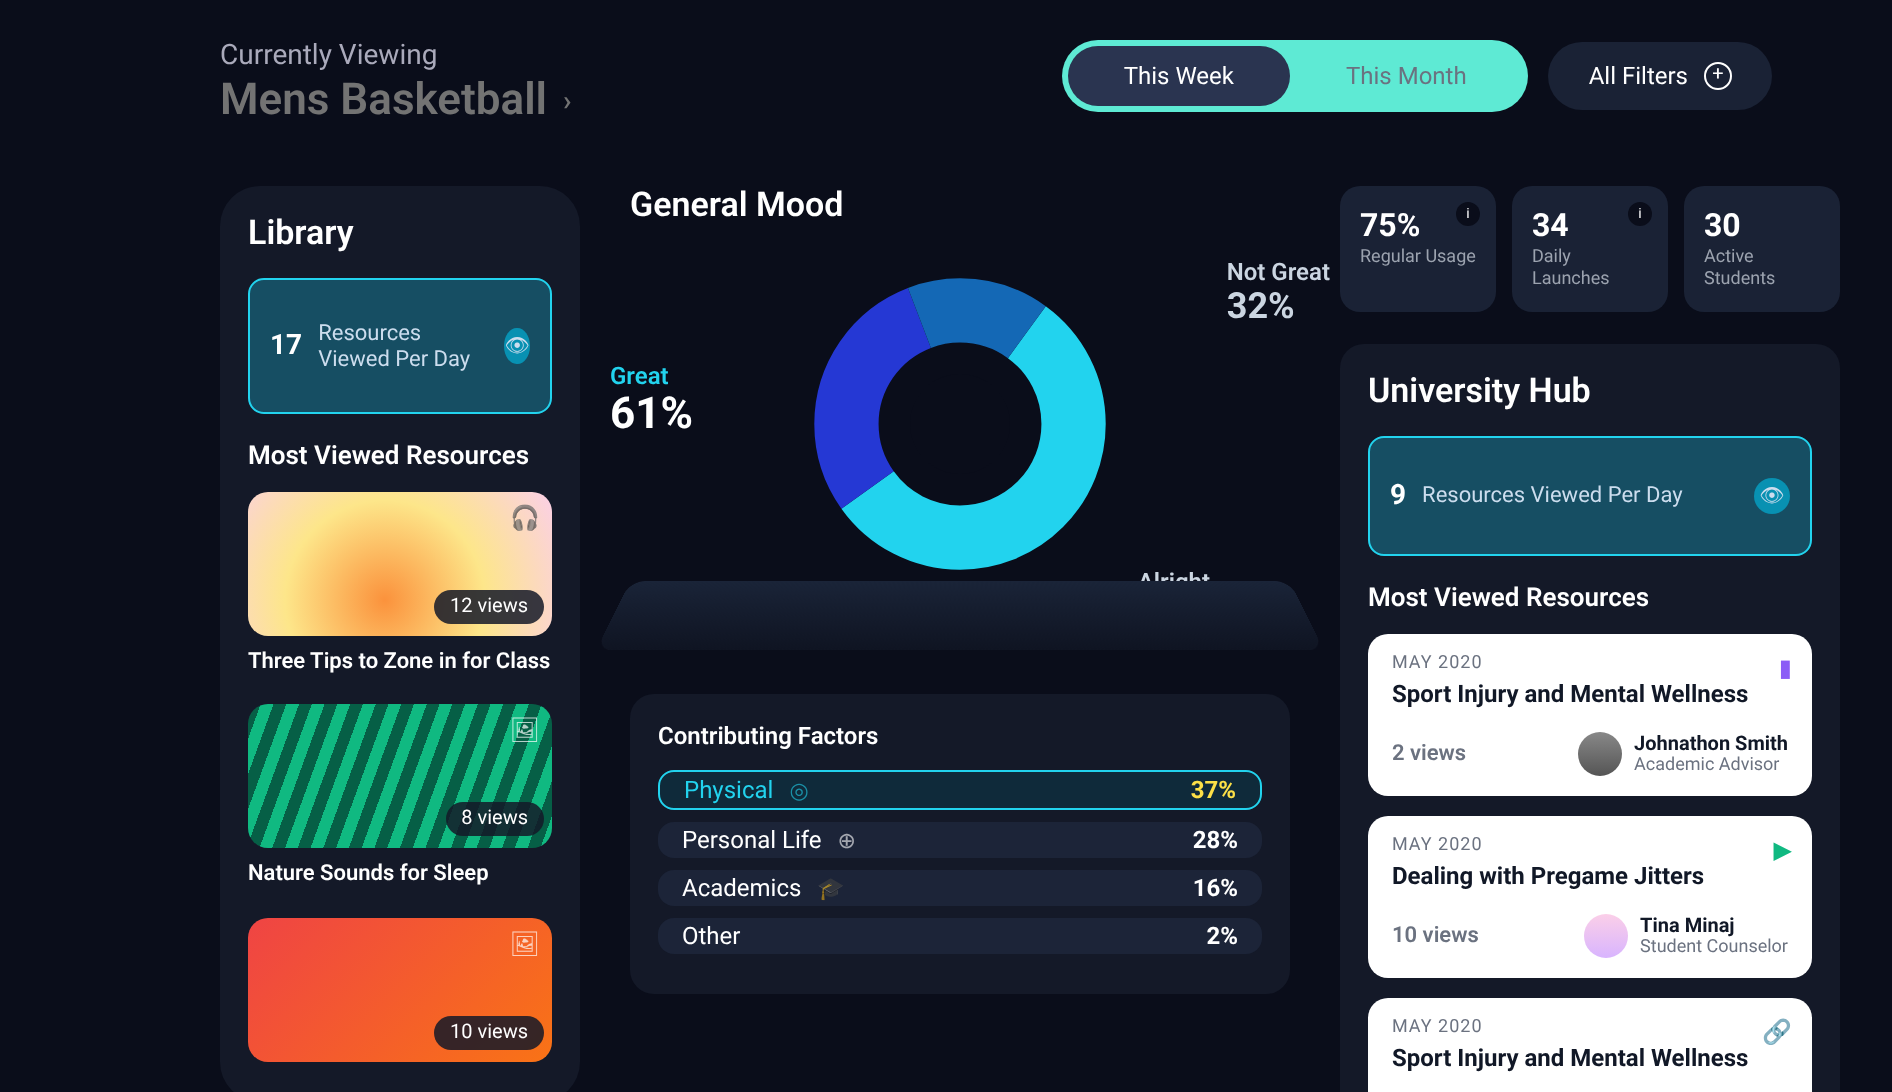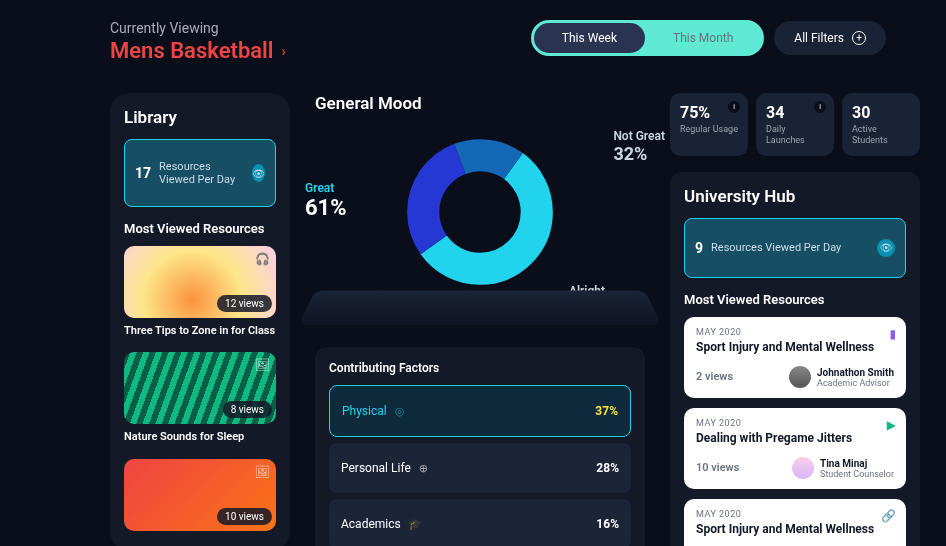--- a/index.html
+++ b/index.html
@@ -1,20 +1,20 @@
 <!DOCTYPE html>
 <html><head>
 <meta charset="utf-8">
 <style>
 * { margin: 0; padding: 0; box-sizing: border-box; font-family: -apple-system, BlinkMacSystemFont, 'Segoe UI', Roboto, sans-serif; }
 body { background: #0a0d1a; color: #fff; padding: 20px 60px; width: 946px; }
 .header { display: flex; justify-content: space-between; align-items: flex-start; margin-bottom: 30px; margin-left: 50px; }
 .viewing-block { }
 .viewing-label { color: #aab; font-size: 14px; margin-bottom: 2px; }
-.viewing-title { color: #ef4444; font-size: 22px; font-weight: 600; display: flex; align-items: center; gap: 8px; cursor: pointer; }
+.viewing-title { color: #737373; font-size: 22px; font-weight: 600; display: flex; align-items: center; gap: 8px; cursor: pointer; }
 .chevron { font-size: 14px; }
 .header-controls { display: flex; gap: 10px; align-items: center; }
 .toggle-group { background: #5eead4; border-radius: 20px; display: flex; padding: 3px; }
 .toggle-btn { padding: 8px 28px; border-radius: 18px; font-size: 12px; color: #6b7280; border: none; background: transparent; cursor: pointer; }
 .toggle-btn.active { background: #2a3450; color: #fff; }
 .filters-btn { background: #1a2235; border: none; color: #fff; padding: 10px 20px; border-radius: 20px; font-size: 12px; cursor: pointer; display: flex; align-items: center; gap: 8px; }
 .filters-btn .plus-icon { border: 1px solid #fff; border-radius: 50%; width: 14px; height: 14px; display: inline-flex; align-items: center; justify-content: center; font-size: 10px; line-height: 1; }
 
 .main { display: grid; grid-template-columns: 180px 330px 250px; gap: 25px; margin-left: 50px; }
 
@@ -37,21 +37,21 @@
 .donut-label { position: absolute; font-size: 12px; font-weight: 600; }
 .donut-label .pct { font-size: 18px; font-weight: 700; display: block; }
 .lbl-great { left: -10px; top: 44px; color: #22d3ee; }
 .lbl-great .pct { font-size: 22px; color: #fff; }
 .lbl-notgreat { right: -20px; top: -8px; color: #cbd5e1; }
 .lbl-alright { right: 40px; bottom: -32px; color: #cbd5e1; }
 .pedestal { height: 40px; background: linear-gradient(180deg, #1a2438, #0f1422); margin: -10px -8px 20px -8px; border-radius: 8px; transform: perspective(200px) rotateX(30deg); }
 
 .cf-card { background: #141928; border-radius: 12px; padding: 14px; margin-bottom: 14px; }
 .cf-title { font-size: 12px; font-weight: 600; margin-bottom: 10px; }
-.cf-row { display: flex; justify-content: space-between; align-items: center; padding: 18px 12px; border-radius: 8px; font-size: 12px; margin-bottom: 6px; background: #1c2438; }
+.cf-row { display: flex; justify-content: space-between; align-items: center; padding: 2px 12px; border-radius: 8px; font-size: 12px; margin-bottom: 6px; background: #1c2438; }
 .cf-row.active { border: 1px solid #22d3ee; background: #0f2a3a; color: #22d3ee; }
 .cf-row.active .cf-pct { color: #fde047; }
 .cf-label { display: flex; align-items: center; gap: 8px; }
 .cf-pct { font-weight: 700; }
 .cf-icon { opacity: 0.6; font-size: 11px; }
 
 .stats-row { display: flex; gap: 8px; margin-bottom: 16px; }
 .stat-box { background: #1a2235; border-radius: 10px; padding: 10px 10px; flex: 1; position: relative; }
 .stat-box .val { font-size: 16px; font-weight: 700; }
 .stat-box .lbl { font-size: 9px; color: #9ca3af; line-height: 1.2; margin-top: 2px; }

